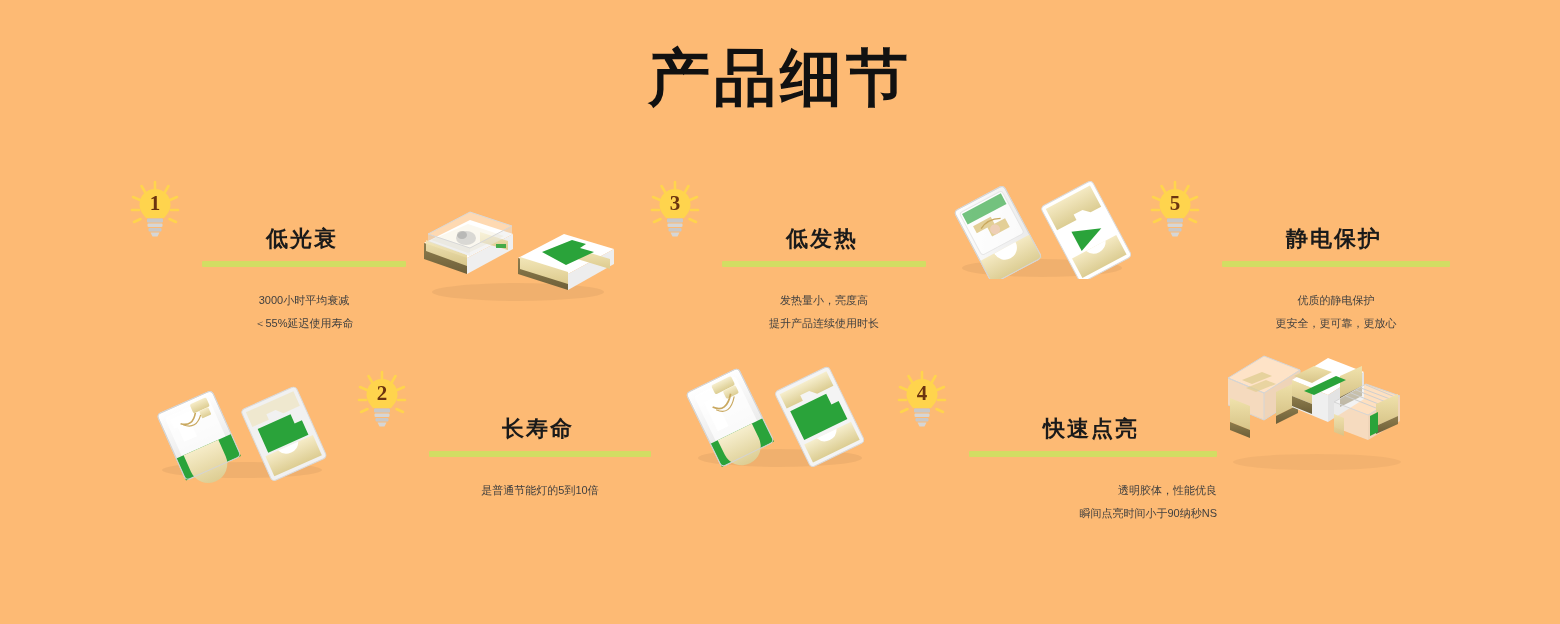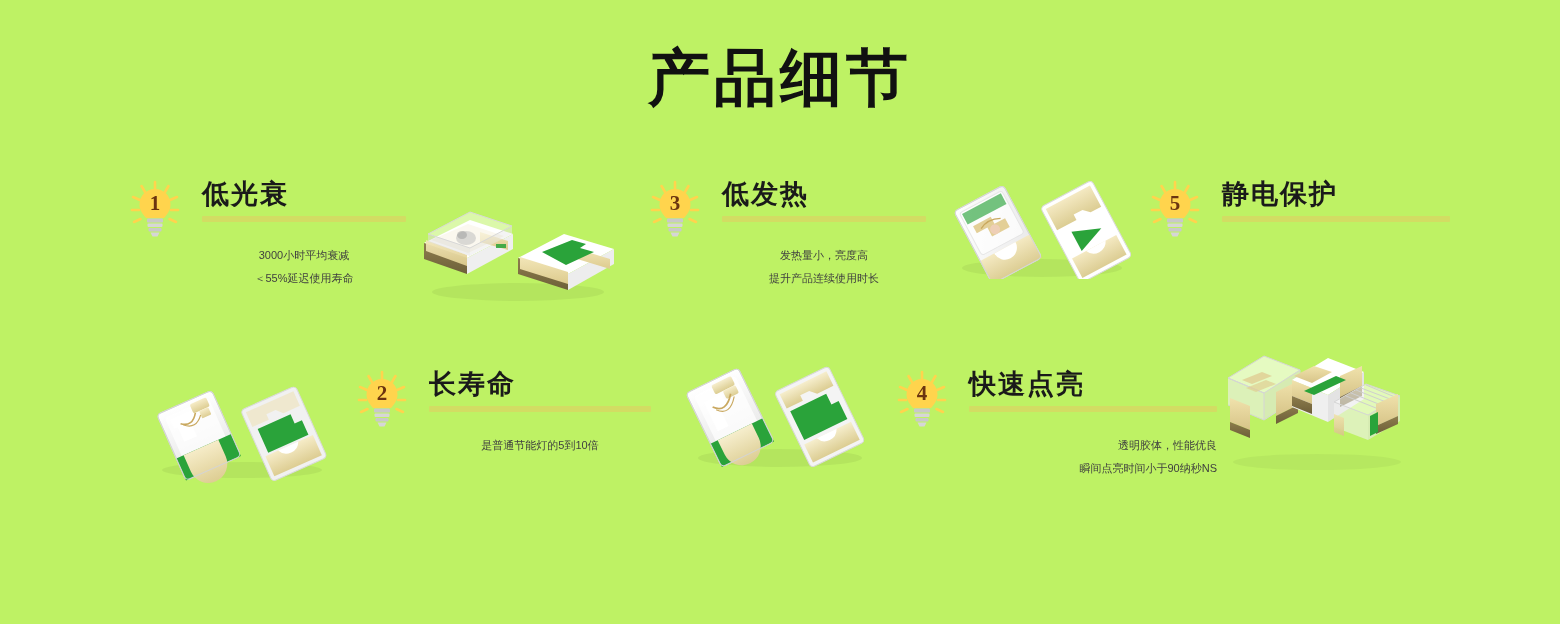--- a/index.html
+++ b/index.html
@@ -12,21 +12,21 @@
     background: #f5f5f5;
     font-family: "Liberation Sans", "DejaVu Sans", sans-serif;
     overflow: hidden;
     position: relative;
   }
 
   #page {
     position: relative;
     width: 1560px;
     height: 624px;
-    background: #bef264;
+    background: #fdba74;
   }
 
   
   .page-title {
     position: absolute;
     left: 0;
     top: 42px;
     width: 1560px;
     text-align: center;
     font-size: 62px;
@@ -42,26 +42,28 @@
     display: flex;
     align-items: flex-start;
   }
 
   .feature-body {
     display: flex;
     flex-direction: column;
   }
 
   .feature-title {
-    font-size: 27px;
+    font-size: 22px;
     font-weight: 700;
     color: #1a1a1a;
     letter-spacing: 2px;
     line-height: 32px;
+    text-align: center;
     white-space: nowrap;
+    margin-top: 45px;
   }
 
   .accent-bar {
     height: 6px;
     background: #d2dd63;
     margin-top: 6px;
     border-radius: 1px;
   }
 
   .feature-desc {
@@ -192,20 +194,24 @@
         <rect x="19" y="38.5" width="16" height="4" rx="1" fill="#c9c9c9"></rect>
         <rect x="19.5" y="43.5" width="15" height="3.6" rx="1" fill="#d6d6d6"></rect>
         <rect x="20.5" y="48" width="13" height="3.6" rx="1" fill="#c9c9c9"></rect>
         <path d="M22.5 52.5 L31.5 52.5 L29.5 56.5 L24.5 56.5 Z" fill="#d6d6d6"></path>
       </svg>
       <div class="num">5</div>
     </div>
     <div class="feature-body" style="margin-left:20px;">
       <div class="feature-title" style="width:224px;">静电保护</div>
       <div class="accent-bar" style="width:228px;"></div>
+      <div class="feature-desc" style="width:228px;">
+        <span class="line">优质的静电保护</span>
+        <span class="line">更安全，更可靠，更放心</span>
+      </div>
     </div>
   </div>
 
   <div class="feature" style="left:355px; top:368px;">
     <div class="bulb">
       <svg width="54" height="62" viewBox="0 0 54 62" aria-hidden="true">
         <g stroke="#ffd44d" stroke-width="2.6" stroke-linecap="round">
           <line x1="27" y1="2" x2="27" y2="9"></line>
           <line x1="13.5" y1="6" x2="17" y2="12"></line>
           <line x1="40.5" y1="6" x2="37" y2="12"></line>

